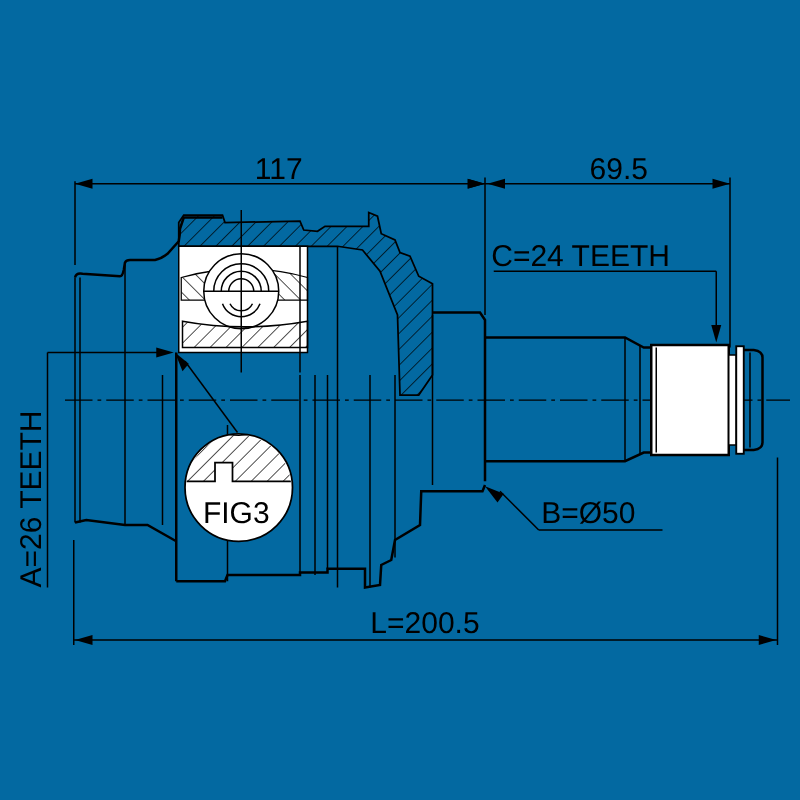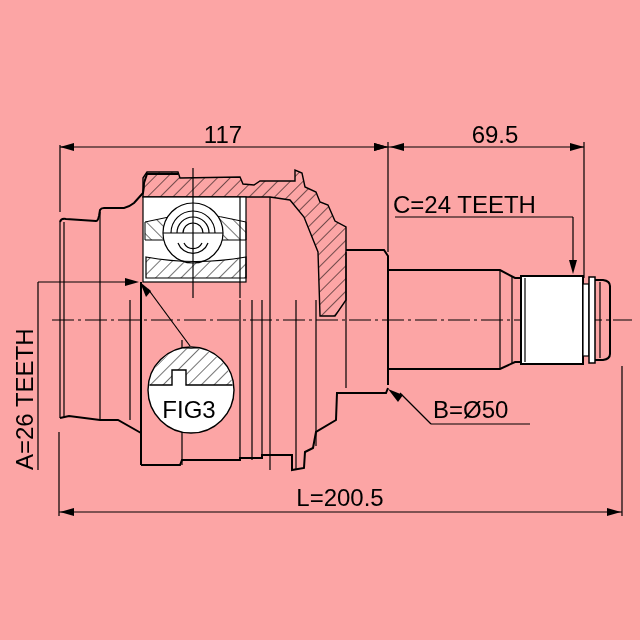--- a/index.html
+++ b/index.html
@@ -1,16 +1,16 @@
 <!DOCTYPE html>
 <html><head>
   <meta charset="utf-8">
   <style>
     html, body { margin: 0; padding: 0; background: #ffffff; }
-    .canvas { position: relative; width: 640px; height: 640px; background: #fca5a5; overflow: hidden; }
+    .canvas { position: relative; width: 640px; height: 640px; background: #0369a1; overflow: hidden; }
     svg { position: absolute; left: 0; top: 0; }
     .dim-text { font-family: "Liberation Sans", sans-serif; font-size: 24px; fill: #000; }
     .ln { stroke: #000; fill: none; stroke-width: 1.2; }
     .thick { stroke: #000; fill: none; stroke-width: 2; }
     .center { stroke: #000; fill: none; stroke-width: 1; stroke-dasharray: 22 4 3 4; }
   </style>
 </head>
 <body>
 
 <div class="canvas">

